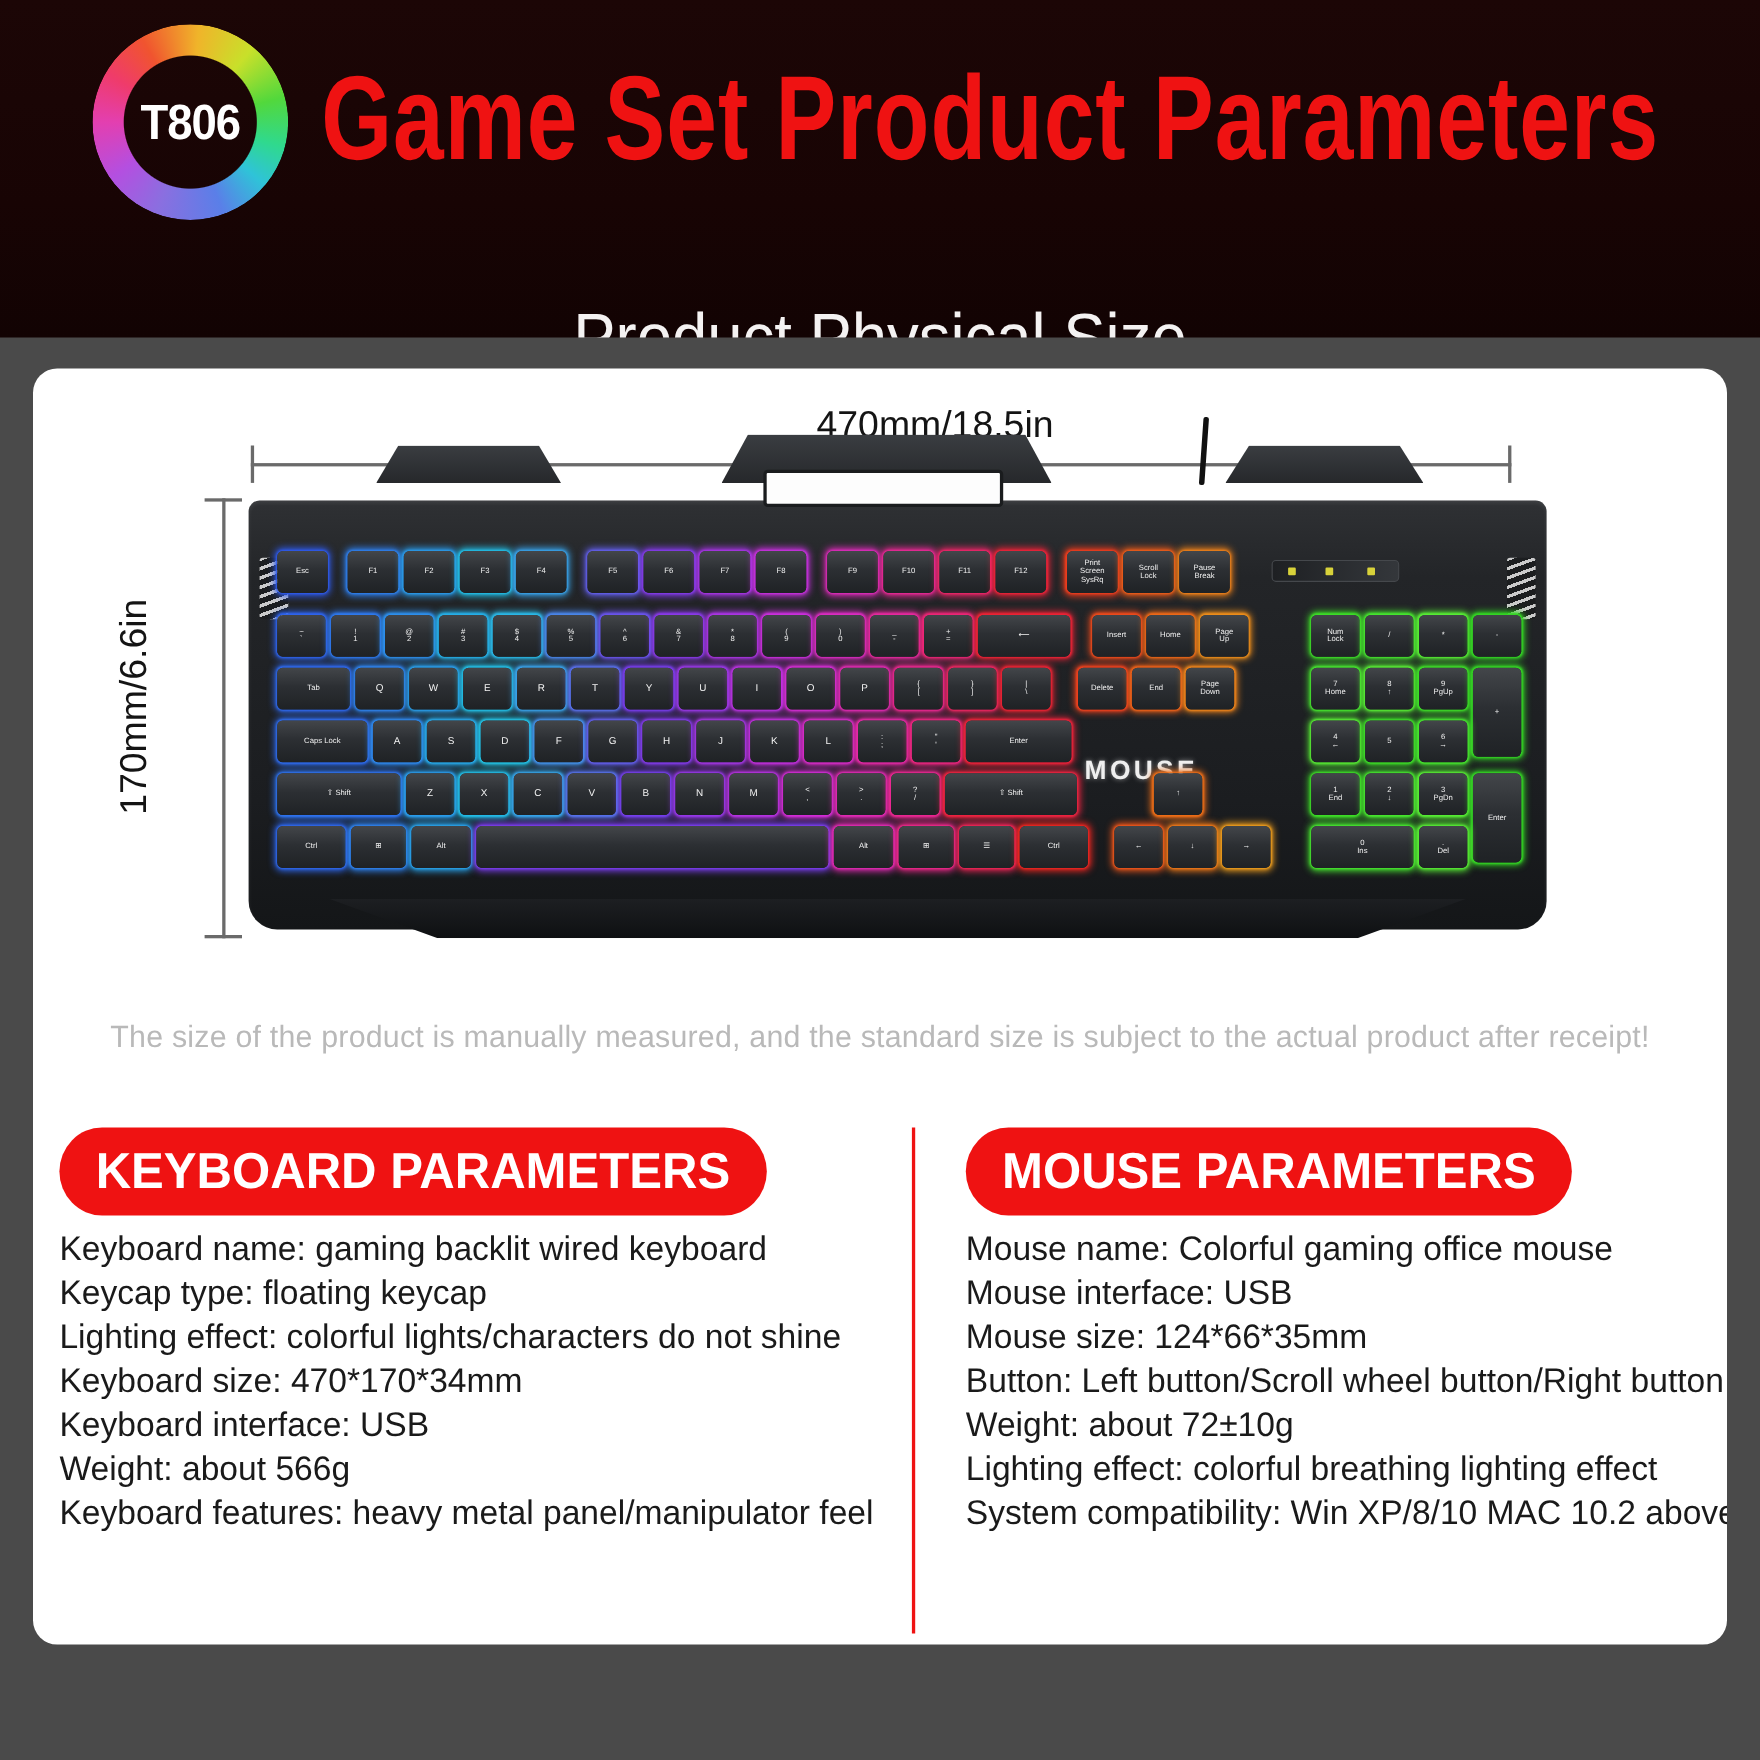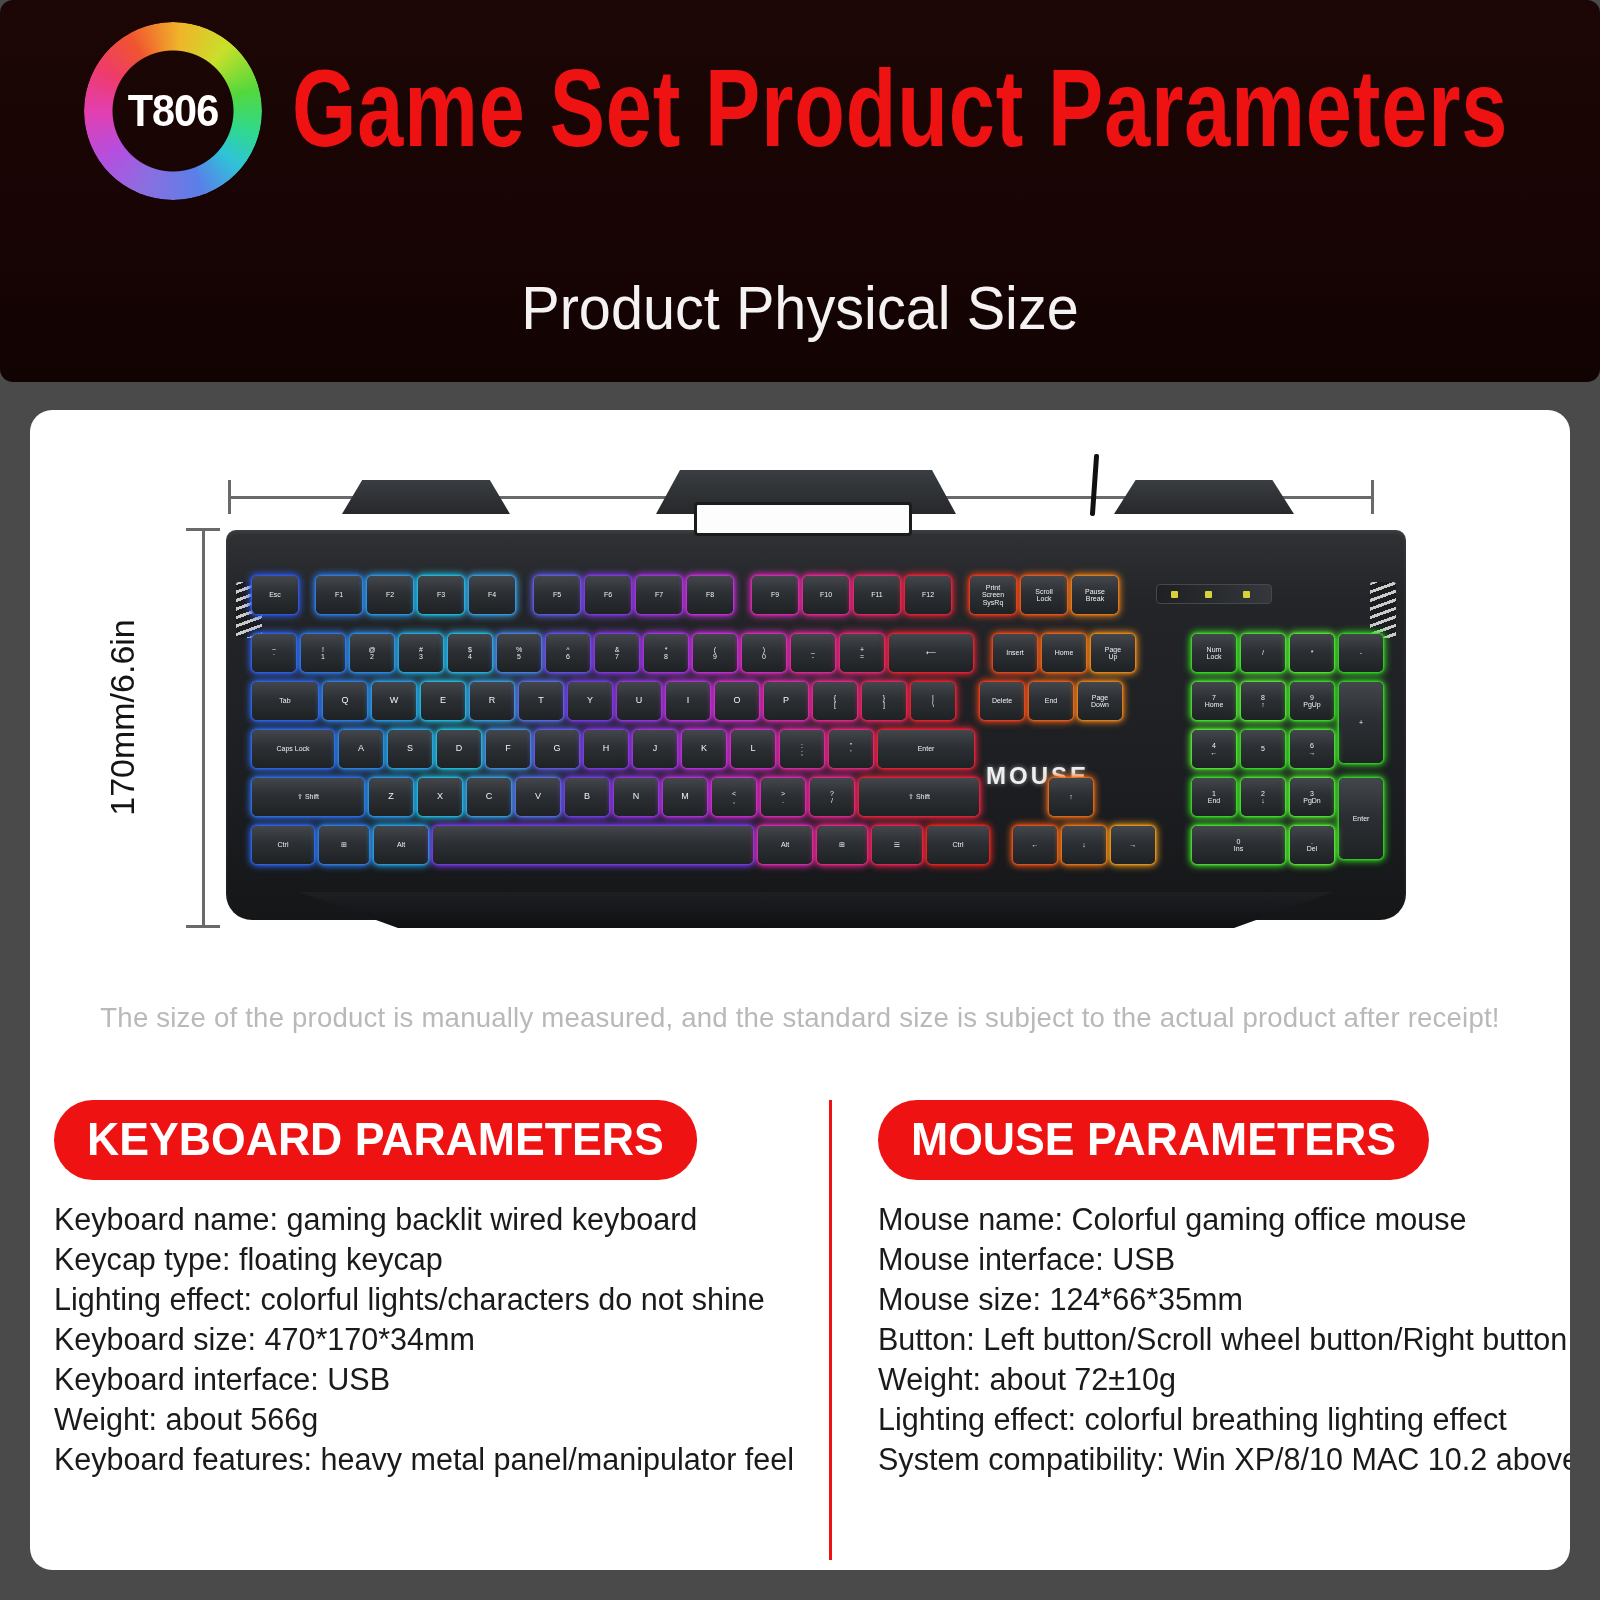--- a/index.html
+++ b/index.html
@@ -7,25 +7,24 @@
   body {
     font-family: "Liberation Sans", sans-serif;
     background: #4a4a4a;
     overflow: hidden;
   }
 
   
   .header {
     position: relative;
     width: 1600px;
-    height: 382px;
+    height: 307px;
     background: #180404;
     background: linear-gradient(180deg,#1c0606 0%, #180404 60%, #120303 100%);
     overflow: hidden;
-    border-radius: 13px;
   }
   .logo-wrap {
     position: absolute;
     left: 84px; top: 22px;
     width: 178px; height: 178px;
   }
   .logo-ring {
     position: absolute; inset: 0;
     border-radius: 50%;
     background: conic-gradient(from 200deg,
@@ -276,21 +275,21 @@
     border-radius: 40px;
     font-size: 46px;
     font-weight: bold;
     letter-spacing: 0px;
     padding: 12px 34px 14px 34px;
     white-space: nowrap;
     transform: scaleX(0.97);
     transform-origin: left center;
     font-family: "Liberation Sans", sans-serif;
   }
-  .spec-list { margin-top: 20px; }
+  .spec-list { margin-top: 10px; }
   .spec-line {
     font-size: 31px;
     color: #1a1a1a;
     line-height: 1.29;
     white-space: nowrap;
     transform: scaleX(0.985);
     transform-origin: left center;
   }
 </style>
 </head>
@@ -301,20 +300,21 @@
     <div class="logo-ring"></div>
     <div class="logo-text">T806</div>
   </div>
   <div class="main-title">Game Set Product Parameters</div>
   <div class="sub-title">Product Physical Size</div>
 </div>
 
 <div class="outer">
   <div class="card">
 
+    <div class="dim-top-label" style="left:600px;top:32px;">470mm/18.5in</div>
     <div class="dim-h-line"></div>
     <div class="dim-h-cap-l"></div>
     <div class="dim-h-cap-r"></div>
 
     <div class="dim-v-line"></div>
     <div class="dim-v-cap-t"></div>
     <div class="dim-v-cap-b"></div>
     <div class="dim-left-label">170mm/6.6in</div>
 
     <div class="kb-stage">

